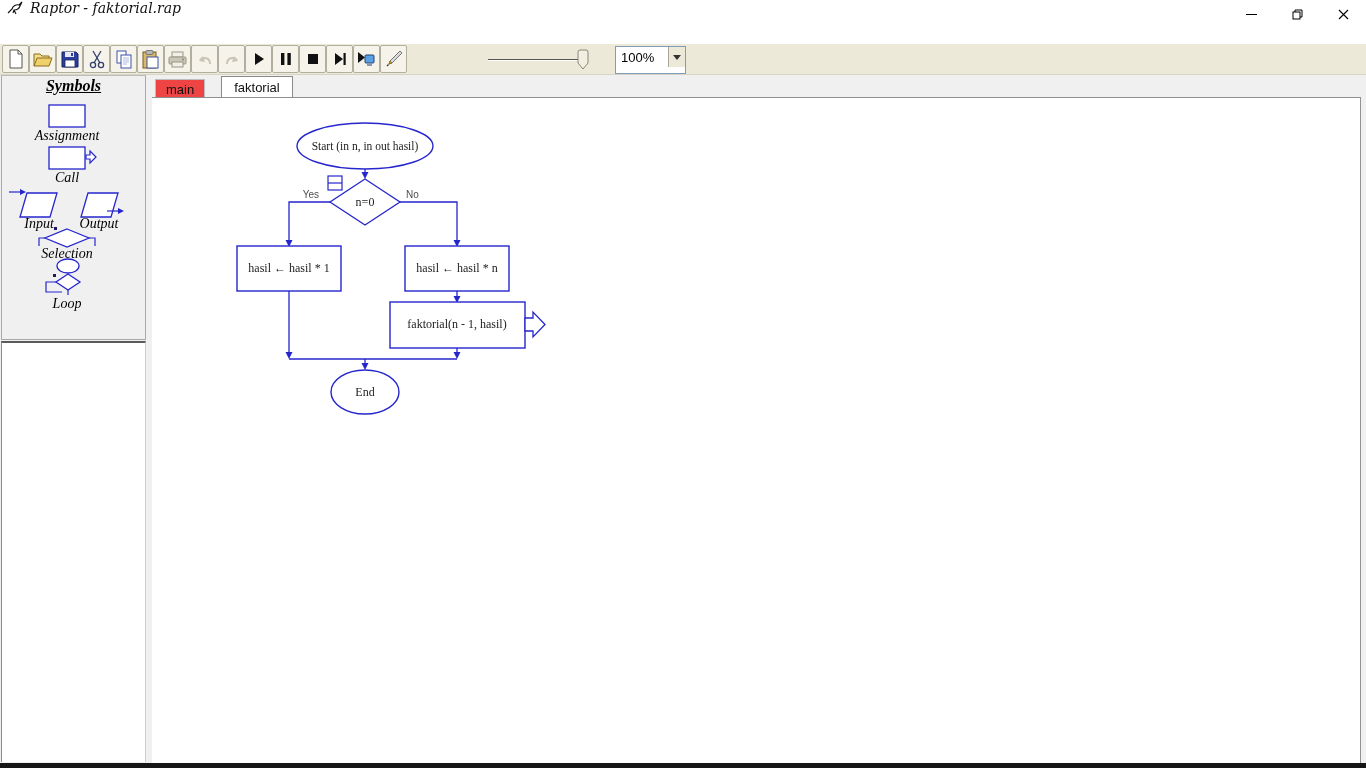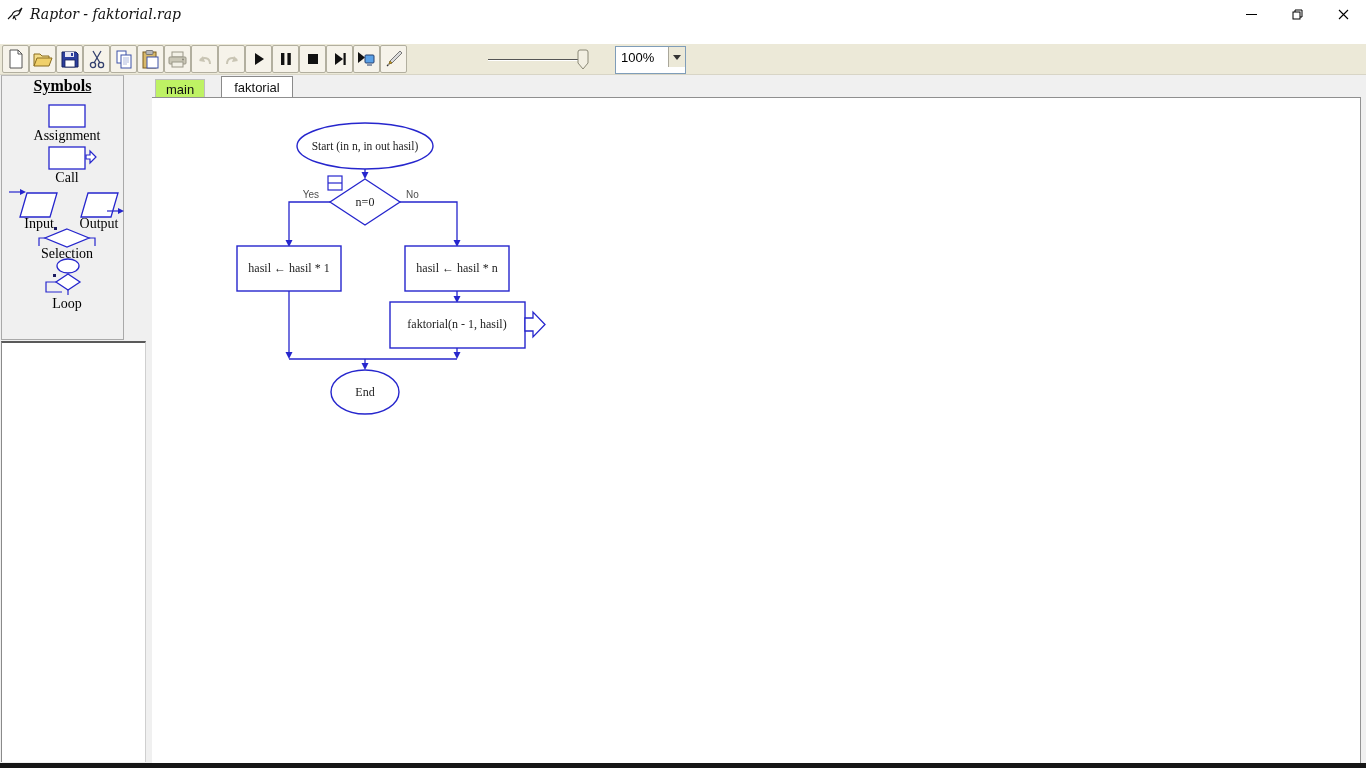--- a/index.html
+++ b/index.html
@@ -2,21 +2,21 @@
 <html><head>
 <meta charset="utf-8">
 <style>
   * { margin:0; padding:0; box-sizing:border-box; }
   html,body { width:1366px; height:768px; overflow:hidden; }
   body { font-family:"Liberation Sans", sans-serif; background:#fff; position:relative; }
 
   .window { position:absolute; inset:0; background:#fff; }
 
   
-  .titlebar { position:absolute; left:0; top:0; width:1366px; height:22px; background:#fff; display:flex; align-items:flex-end; }
+  .titlebar { position:absolute; left:0; top:0; width:1366px; height:22px; background:#fff; display:flex; align-items:flex-start; }
   .title-icon { width:18px; height:16px; margin-left:6px; }
   .title-text { font-family:"DejaVu Serif", serif; font-style:italic; font-size:14px; color:#111; margin-left:6px; }
   .win-controls { position:absolute; right:0; top:0; height:28px; display:flex; }
   .win-btn { width:46px; height:28px; display:flex; align-items:center; justify-content:center; background:#fff; }
   .min-glyph { width:11px; height:1px; background:#000; }
 
   
   .menubar { position:absolute; left:0; top:22px; width:1366px; height:22px; background:#fff; display:flex; align-items:center; border-bottom:1px solid #e6e6e6; }
   .menu-item { font-size:13px; color:#111; padding:2px 9px; cursor:default; }
 
@@ -28,30 +28,30 @@
   .slider-block { position:absolute; left:480px; top:2px; width:122px; height:26px; }
   .slider-track { position:absolute; left:8px; top:13px; width:96px; height:1px; background:#555; box-shadow:0 1px 0 #fff; }
   .slider-thumb { position:absolute; left:97px; top:3px; }
   .zoom-combo { position:absolute; left:615px; top:2px; width:71px; height:28px; background:#fff; border:1px solid #7f9db9; display:flex; }
   .zoom-value { flex:1; font-size:13px; color:#000; padding:3px 0 0 5px; }
   .zoom-drop { width:17px; height:20px; background:#ece9d8; border-left:1px solid #aaa79a; display:flex; align-items:center; justify-content:center; }
   .zoom-arrow { width:0; height:0; border-left:4px solid transparent; border-right:4px solid transparent; border-top:5px solid #333; }
 
   
   .left-col { position:absolute; left:0; top:75px; width:152px; height:688px; background:#f0f0f0; }
-  .symbols-panel { position:absolute; left:1px; top:0px; width:123px; height:265px; background:#f0f0f0; border:1px solid #a9a9a9; border-top:1px solid #bdbdbd; }
+  .symbols-panel { position:absolute; left:1px; top:0px; width:145px; height:265px; background:#f0f0f0; border:1px solid #a9a9a9; border-top:1px solid #bdbdbd;font-style:italic; }
   .symbols-title { text-align:center; font-family:"Liberation Serif", serif; font-weight:bold; font-size:16px; text-decoration:underline; color:#000; padding-top:1px; }
   .symbols-svg { position:absolute; left:0; top:0; }
   .watch-panel { position:absolute; left:1px; top:266px; width:145px; height:421px; background:#fff; border-top:2px solid #5a5a5a; border-left:1px solid #8a8a8a; border-right:1px solid #cfcfcf; }
 
   
   .main { position:absolute; left:152px; top:75px; width:1214px; height:688px; background:#f0f0f0; }
   .tabstrip { position:absolute; left:0; top:0; width:1214px; height:22px; display:flex; align-items:flex-end; }
   .tab { font-size:13px; color:#111; }
-  .tab-plain { height:18px; padding:2px 10px 0 10px; margin-left:3px; border:1px solid #bdbdbd; border-bottom:none; background:#bef264; }
+  .tab-plain { height:18px; padding:2px 10px 0 10px; margin-left:3px; border:1px solid #bdbdbd; border-bottom:none; background:#ef4444; }
   .tab-selected { height:21px; padding:3px 12px 0 12px; margin-left:16px; border:1px solid #8a8a8a; border-bottom:none; background:#fff; position:relative; z-index:3; }
   .canvas { position:absolute; left:0; top:22px; width:1209px; height:666px; background:#fff; border-top:1px solid #8f8f8f; border-right:1px solid #929292; }
   .flow-svg { position:absolute; left:0; top:0; }
 
   .bottombar { position:absolute; left:0; top:763px; width:1366px; height:5px; background:#161616; }
 
   .flow-label { font-family:"Liberation Serif", serif; font-size:12px; fill:#1c1c1c; }
   .flow-label-sm { font-family:"Liberation Serif", serif; font-size:11.5px; fill:#1c1c1c; }
   .yn-label { font-family:"Liberation Sans", sans-serif; font-size:10px; fill:#4f4f4f; }
   .sym-label { font-family:"Liberation Serif", serif; font-size:14px; fill:#000; }

